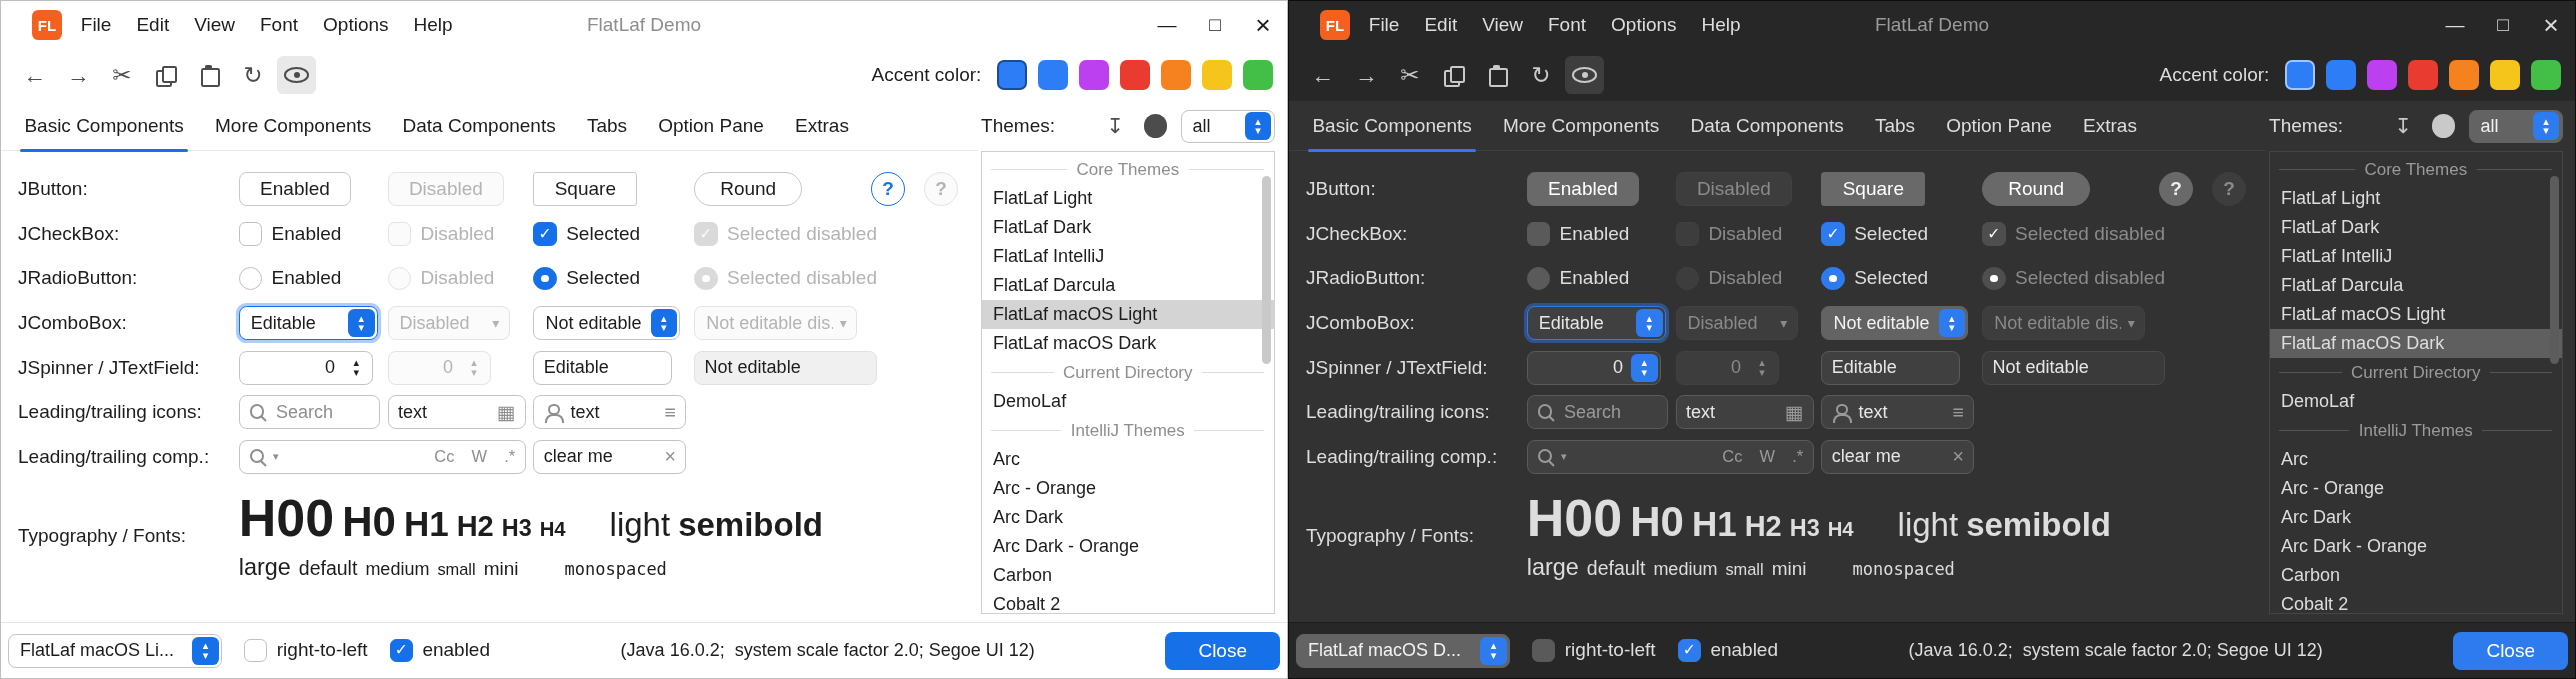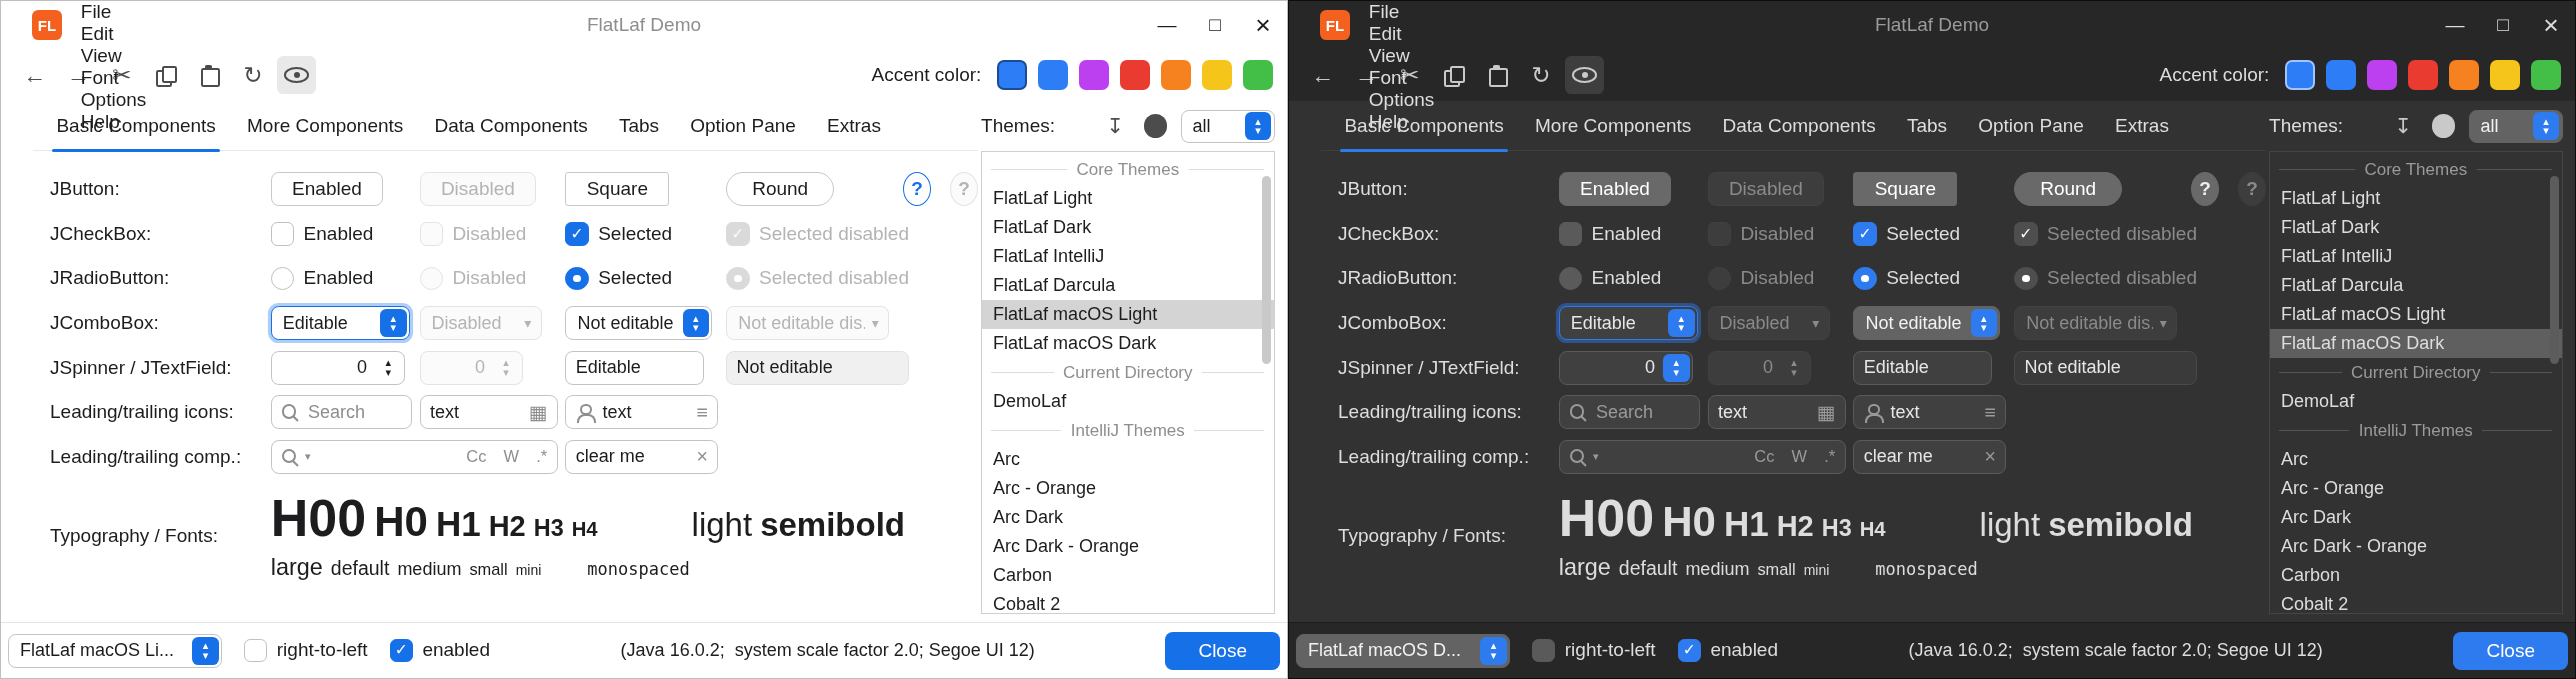--- a/index.html
+++ b/index.html
@@ -39,21 +39,21 @@
     --tool-fg:#c9c9c9; --toggle-bg:#3e3e3e;
     --cbox-bg:#5a5a5a; --cbox-border:#5a5a5a; --check-dis-bg:#4e4e4e;
     --win-border:#0c0c0c; --swatch-ring:rgba(255,255,255,.55);
   }
 
   
   .titlebar { height:48px; flex:0 0 auto; display:flex; align-items:center;
               background:var(--panel); padding-left:11px; position:relative; }
   .logo { width:30px; height:30px; border-radius:6.3px; background:#F4601E; color:#fff;
           font-weight:bold; font-size:15px; display:flex; align-items:center; justify-content:center;margin-left:20px; }
-  .menubar { display:flex; height:100%; margin-left:6.3px;flex-direction:column; }
+  .menubar { display:flex; height:100%; margin-left:6.3px; }
   .menu-item { display:flex; align-items:center; padding:0 12.5px; font-size:19px; }
   .win-title { position:absolute; left:50%; transform:translateX(-50%);
                color:var(--muted); font-size:19px; white-space:nowrap; }
   .win-controls { position:absolute; right:0; top:0; height:100%; display:flex; }
   .wc { width:48px; height:100%; display:flex; align-items:center; justify-content:center;
         font-size:19px; color:var(--fg); }
   .wc.close { font-size:26.6px; }
 
   
   .toolbar { height:52px; flex:0 0 auto; display:flex; align-items:center; gap:4.7px;
@@ -87,21 +87,21 @@
   .icon-search::after { content:""; position:absolute; left:11.7px; top:12.5px; width:7px; height:2px;
                         background:currentColor; transform:rotate(45deg); transform-origin:0 50%; }
   .icon-person { position:relative; width:19px; height:19px; flex:0 0 auto; color:var(--muted); }
   .icon-person::before { content:""; position:absolute; left:4.7px; top:0.8px; width:7.8px; height:7.8px;
                          border:2px solid currentColor; border-radius:50%; }
   .icon-person::after { content:""; position:absolute; left:1.6px; top:11px; width:15px; height:7px;
                         border:2px solid currentColor; border-bottom:none; border-radius:7.8px 7.8px 0 0; }
   .icon-github { width:23.4px; height:23.4px; border-radius:50%; background:currentColor; }
 
   
-  .wbody { flex:1; display:flex; min-height:0;padding-left:32px; }
+  .wbody { flex:1; display:flex; min-height:0; }
   .main { flex:1; min-width:0; display:flex; flex-direction:column; }
   .tabbar { height:50px; flex:0 0 auto; display:flex; padding:0 7.8px;
             border-bottom:1.6px solid var(--tabline); }
   .tab { display:flex; align-items:center; padding:0 15.6px; font-size:19px; position:relative; }
   .tab.selected::after { content:""; position:absolute; left:11px; right:11px; bottom:-1.6px;
                          height:3.1px; border-radius:1.6px; background:var(--accent); }
 
   .rows { padding:20.3px 0 0 17px; display:flex; flex-direction:column; gap:8.6px; }
   .row { display:grid; grid-template-columns:213px 141px 138px 153px 169px 1fr;
          column-gap:7.8px; align-items:center; min-height:36px; }
@@ -173,24 +173,24 @@
   .mini-caret { font-size:11px; color:var(--muted); margin-left:-3.1px; }
   .opt { color:var(--muted); font-size:16.4px; margin-left:9.4px; }
   .tfield .grow { flex:1; }
 
   
   .typo { display:flex; flex-direction:column; gap:6.3px; padding:4.7px 0 7.8px; }
   .typo-line { display:flex; align-items:baseline; gap:8px; }
   .h00{font-size:52px;font-weight:600;} .h0{font-size:42px;font-weight:600;}
   .h1{font-size:35px;font-weight:700;} .h2{font-size:29px;font-weight:700;}
   .h3{font-size:23.4px;font-weight:700;} .h4{font-size:20.3px;font-weight:700;}
-  .w-light{font-size:33px;font-weight:400;margin-left:86px;}
+  .w-light{font-size:33px;font-weight:400;margin-left:36px;}
   .w-semibold{font-size:33px;font-weight:700;}
   .t-large{font-size:23.4px;} .t-default{font-size:19.5px;} .t-medium{font-size:18px;}
-  .t-small{font-size:16.4px;} .t-mini{font-size:14px;}
+  .t-small{font-size:16.4px;} .t-mini{font-size:19px;}
   .t-mono{font-family:"DejaVu Sans Mono","Liberation Mono",monospace;font-size:17px;margin-left:38px;}
 
   
   .themes { width:309px; flex:0 0 auto; display:flex; flex-direction:column; padding:0 12.5px 0 3.1px; }
   .themes-header { height:50px; flex:0 0 auto; display:flex; align-items:center; gap:9.4px; font-size:19px; }
   .th-spacer { flex:1; }
   .th-icon { width:31px; height:31px; display:flex; align-items:center; justify-content:center;
              color:var(--tool-fg); font-size:21px; }
   .all-combo { width:94px; height:33px; }
   .themes-list { position:relative; flex:1; margin-bottom:7.8px; border:0.8px solid var(--list-border);

